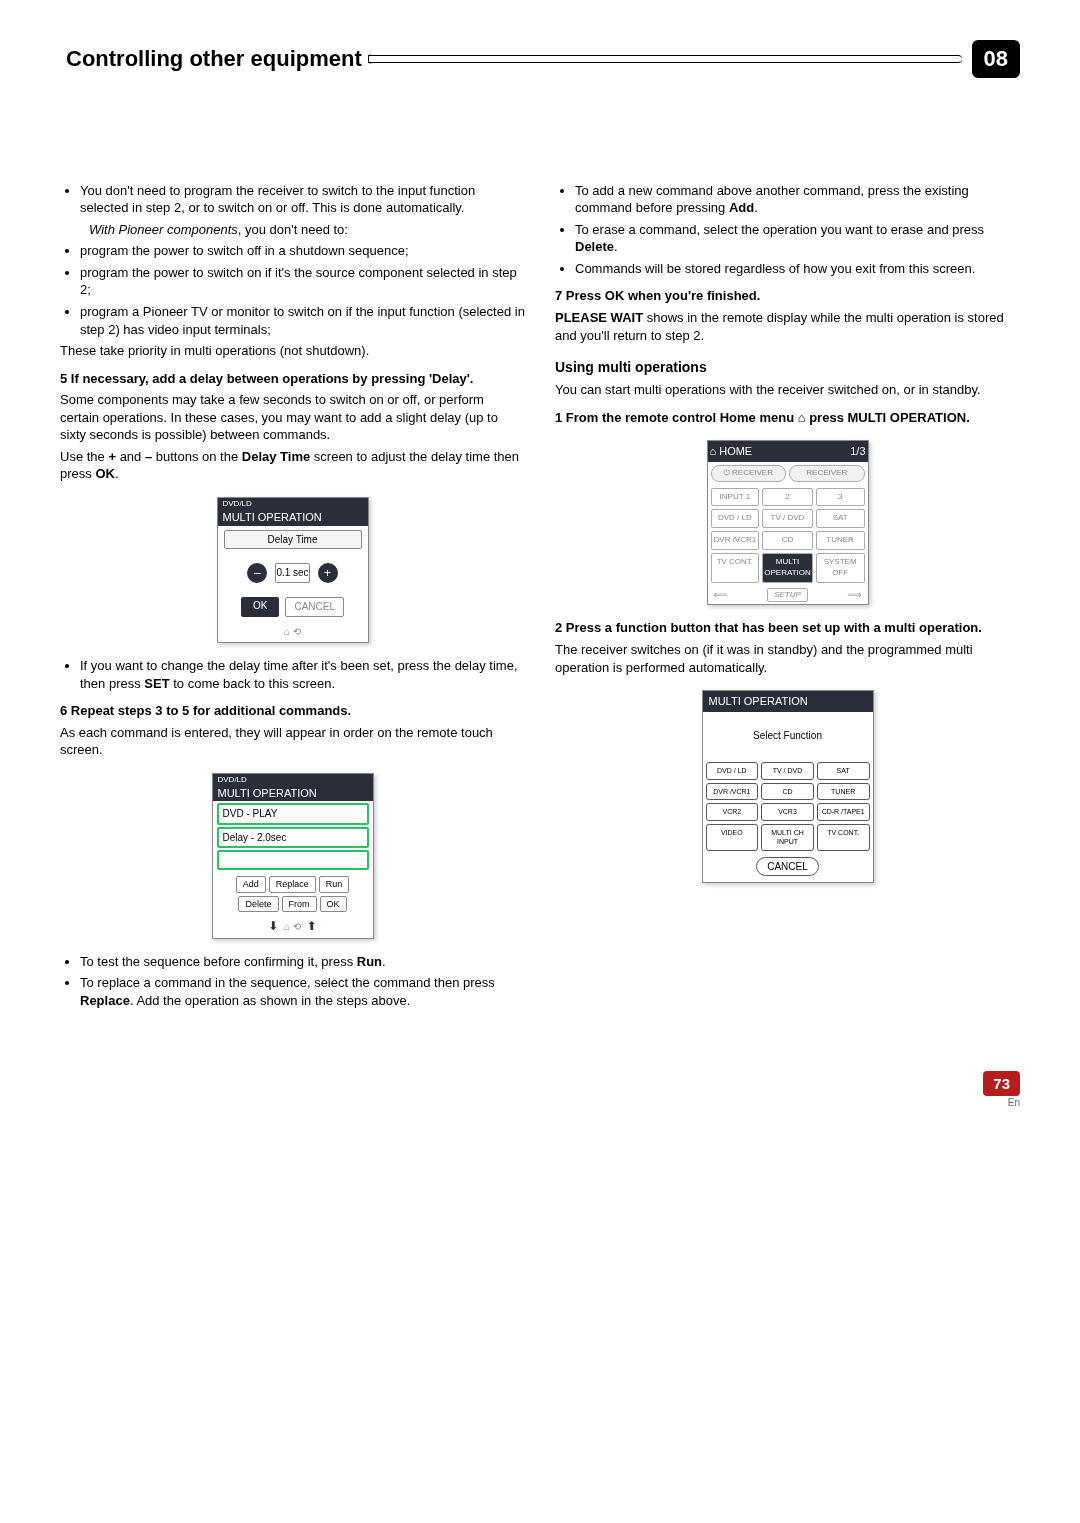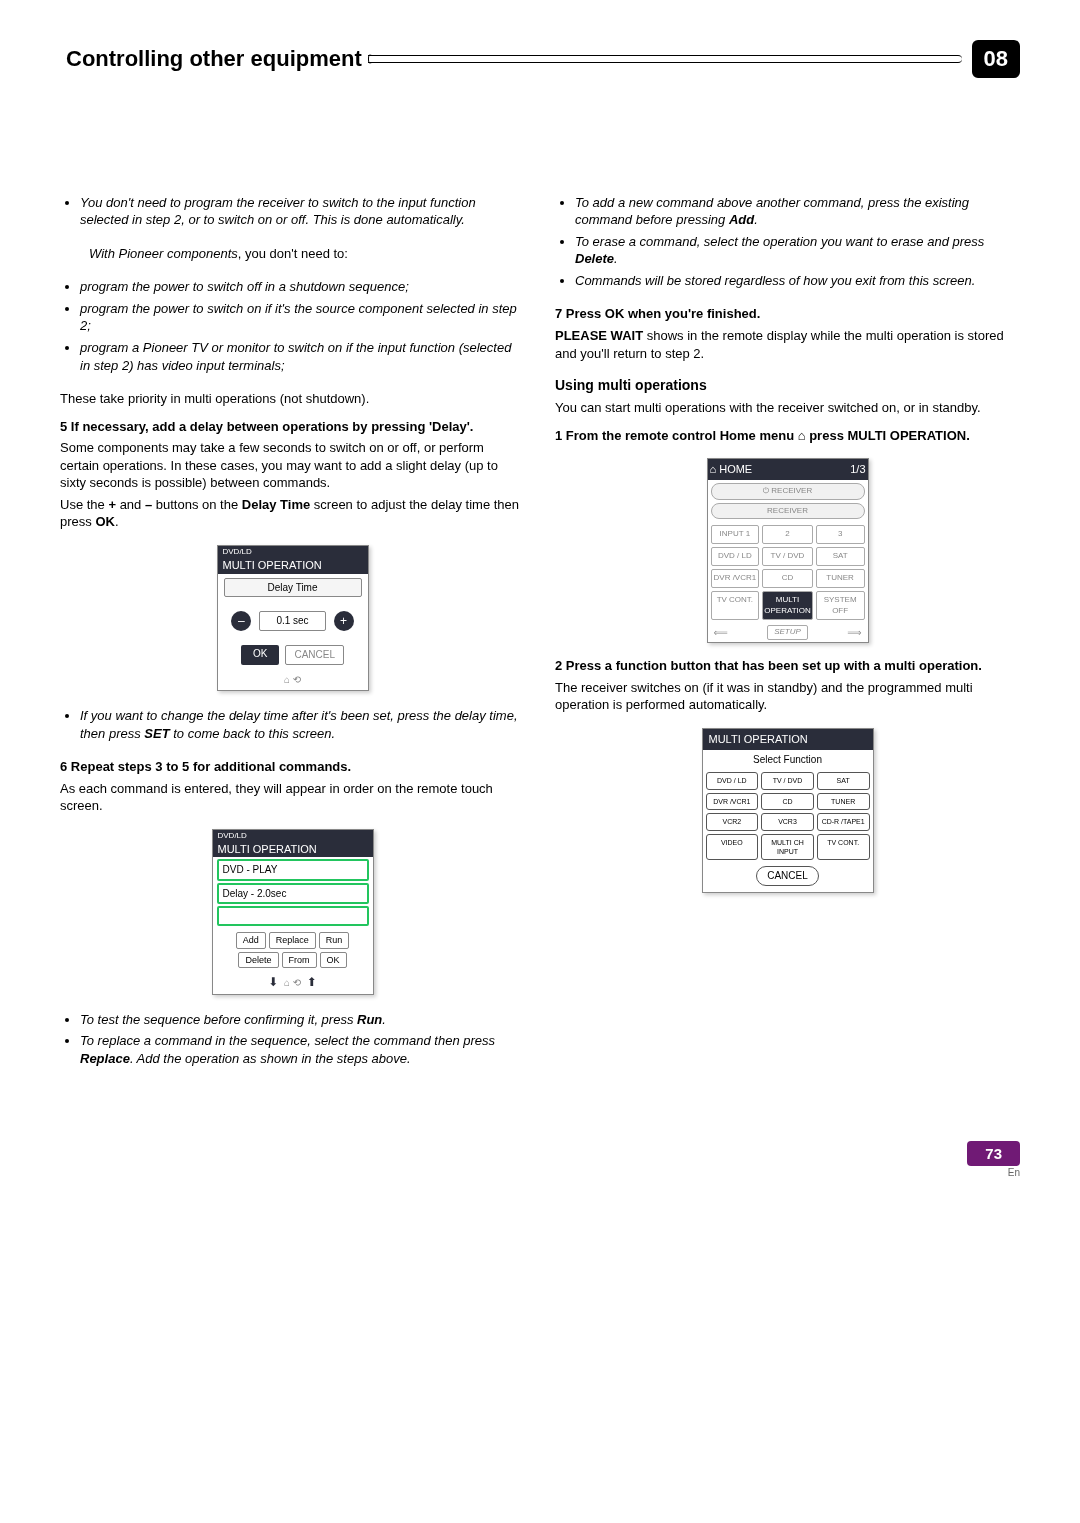--- a/index.html
+++ b/index.html
@@ -54,21 +54,21 @@
     padding: 4px 12px;
     border-radius: 6px;
   }
   .columns {
     display: flex;
     gap: 30px;
   }
   .col {
     flex: 1;
   }
-  ul { margin: 16px 0; padding-left: 20px; font-style: italic; }
+  ul { margin: 4px 0; padding-left: 20px; }
   li { margin-bottom: 4px; }
   .italic { font-style: italic; margin-left: 29px; }
   .step-head { font-weight: bold; margin-top: 10px; }
   h4 { font-size: 14px; margin: 14px 0 2px; font-weight: bold; }
   p { margin: 4px 0; }
 
   
   .screen {
     margin: 14px auto;
     background: #fff;
@@ -79,53 +79,53 @@
   .screen-hdr-dark {
     background: #2a2d3a;
     color: #fff;
     padding: 1px 5px;
     font-size: 8px;
   }
   .screen-hdr-dark .sub { font-size: 11px; }
   .delay-label { text-align: center; border: 1px solid #888; margin: 4px 6px; padding: 2px; border-radius: 2px; background:#f5f5f5;}
   .delay-row { display: flex; justify-content: center; align-items: center; gap: 8px; margin: 14px 0; }
   .round-btn { background: #2a2d3a; color: #fff; width: 20px; height: 20px; border-radius: 50%; display:flex; align-items:center; justify-content:center; font-size:12px; }
-  .box { border: 1px solid #888; padding: 2px 16px; border-radius: 2px; }
+  .box { border: 1px solid #888; padding: 2px 0; border-radius: 2px; }
   .btn-row { display: flex; justify-content: center; gap: 6px; margin: 6px 0; }
   .dk-btn { background:#2a2d3a; color:#fff; padding: 2px 12px; border-radius: 2px; font-size:10px;}
   .lt-btn { border:1px solid #888; padding:2px 8px; border-radius:2px; font-size:10px; color:#888;}
   .footer-icons { text-align:center; padding:2px 0 4px; color:#888; }
   .arrow { color:#2a2d3a; font-size:12px; }
 
   .screen.cmds { width: 160px; border:1px solid #888; }
   .cmd-row { border:2px solid #22c55e; margin: 2px 4px; padding: 2px 4px; font-size:10px; border-radius:2px;}
   .cmd-row.empty { height:12px; }
   .small-btn { border:1px solid #888; padding:1px 6px; font-size:9px; border-radius:2px;}
   .btn-grid { display:flex; flex-wrap:wrap; gap:3px; justify-content:center; padding:4px;}
 
   .screen.home { width: 160px; border:1px solid #888; }
   .home-hdr { background:#2a2d3a; color:#fff; display:flex; justify-content:space-between; padding:3px 2px; font-size:11px;}
-  .recv-row { display:flex; gap:3px; padding:3px;flex-direction:column;}
+  .recv-row { display:flex; gap:3px; padding:3px;}
   .recv-btn { flex:1; border:1px solid #aaa; font-size:8px; text-align:center; padding:2px; border-radius:8px; color:#888; background:#f1f1f1;}
   .home-grid { display:grid; grid-template-columns:repeat(3,1fr); gap:3px; padding:3px;}
   .home-cell { border:1px solid #aaa; font-size:8px; text-align:center; padding:3px 1px; border-radius:2px; color:#888;}
   .home-cell.active { background:#2a2d3a; color:#fff; }
   .home-footer { display:flex; justify-content:space-between; align-items:center; padding:2px 6px; color:#888; font-size:10px;}
   .setup-btn { border:1px solid #aaa; padding:1px 6px; border-radius:2px; font-size:8px; color:#888;font-style:italic;}
 
   .screen.sel { width:170px; border:1px solid #888;}
   .sel-hdr { background:#2a2d3a; color:#fff; padding:3px 6px; font-size:11px;}
-  .sel-sub { text-align:center; font-size:10px; padding:3px;}
+  .sel-sub { text-align:center; font-size:10px; padding:17px;}
   .sel-grid { display:grid; grid-template-columns:repeat(3,1fr); gap:3px; padding:3px;}
   .sel-cell { border:1px solid #555; font-size:7px; text-align:center; padding:3px 1px; border-radius:3px;}
   .cancel-btn { border:1px solid #555; font-size:10px; text-align:center; padding:2px 10px; border-radius:10px; margin:3px auto 6px; display:block; width:fit-content;}
 
   .home-icon { display:inline-block; }
   .page-footer { text-align:right; margin-top:60px; }
-  .page-num { background:#701a75; color:#fff; font-weight:bold; padding:4px 18px; border-radius:4px; font-size:15px;}
+  .page-num { background:#b91c1c; color:#fff; font-weight:bold; padding:4px 10px; border-radius:4px; font-size:15px;}
   .en { font-size:10px; color:#666; margin-top:2px;}
 </style>
 </head>
 <body>
 
 <div class="header">
   <div class="header-line">
     <span class="header-title">Controlling other equipment</span>
     <div class="header-rule"></div>
   </div>

